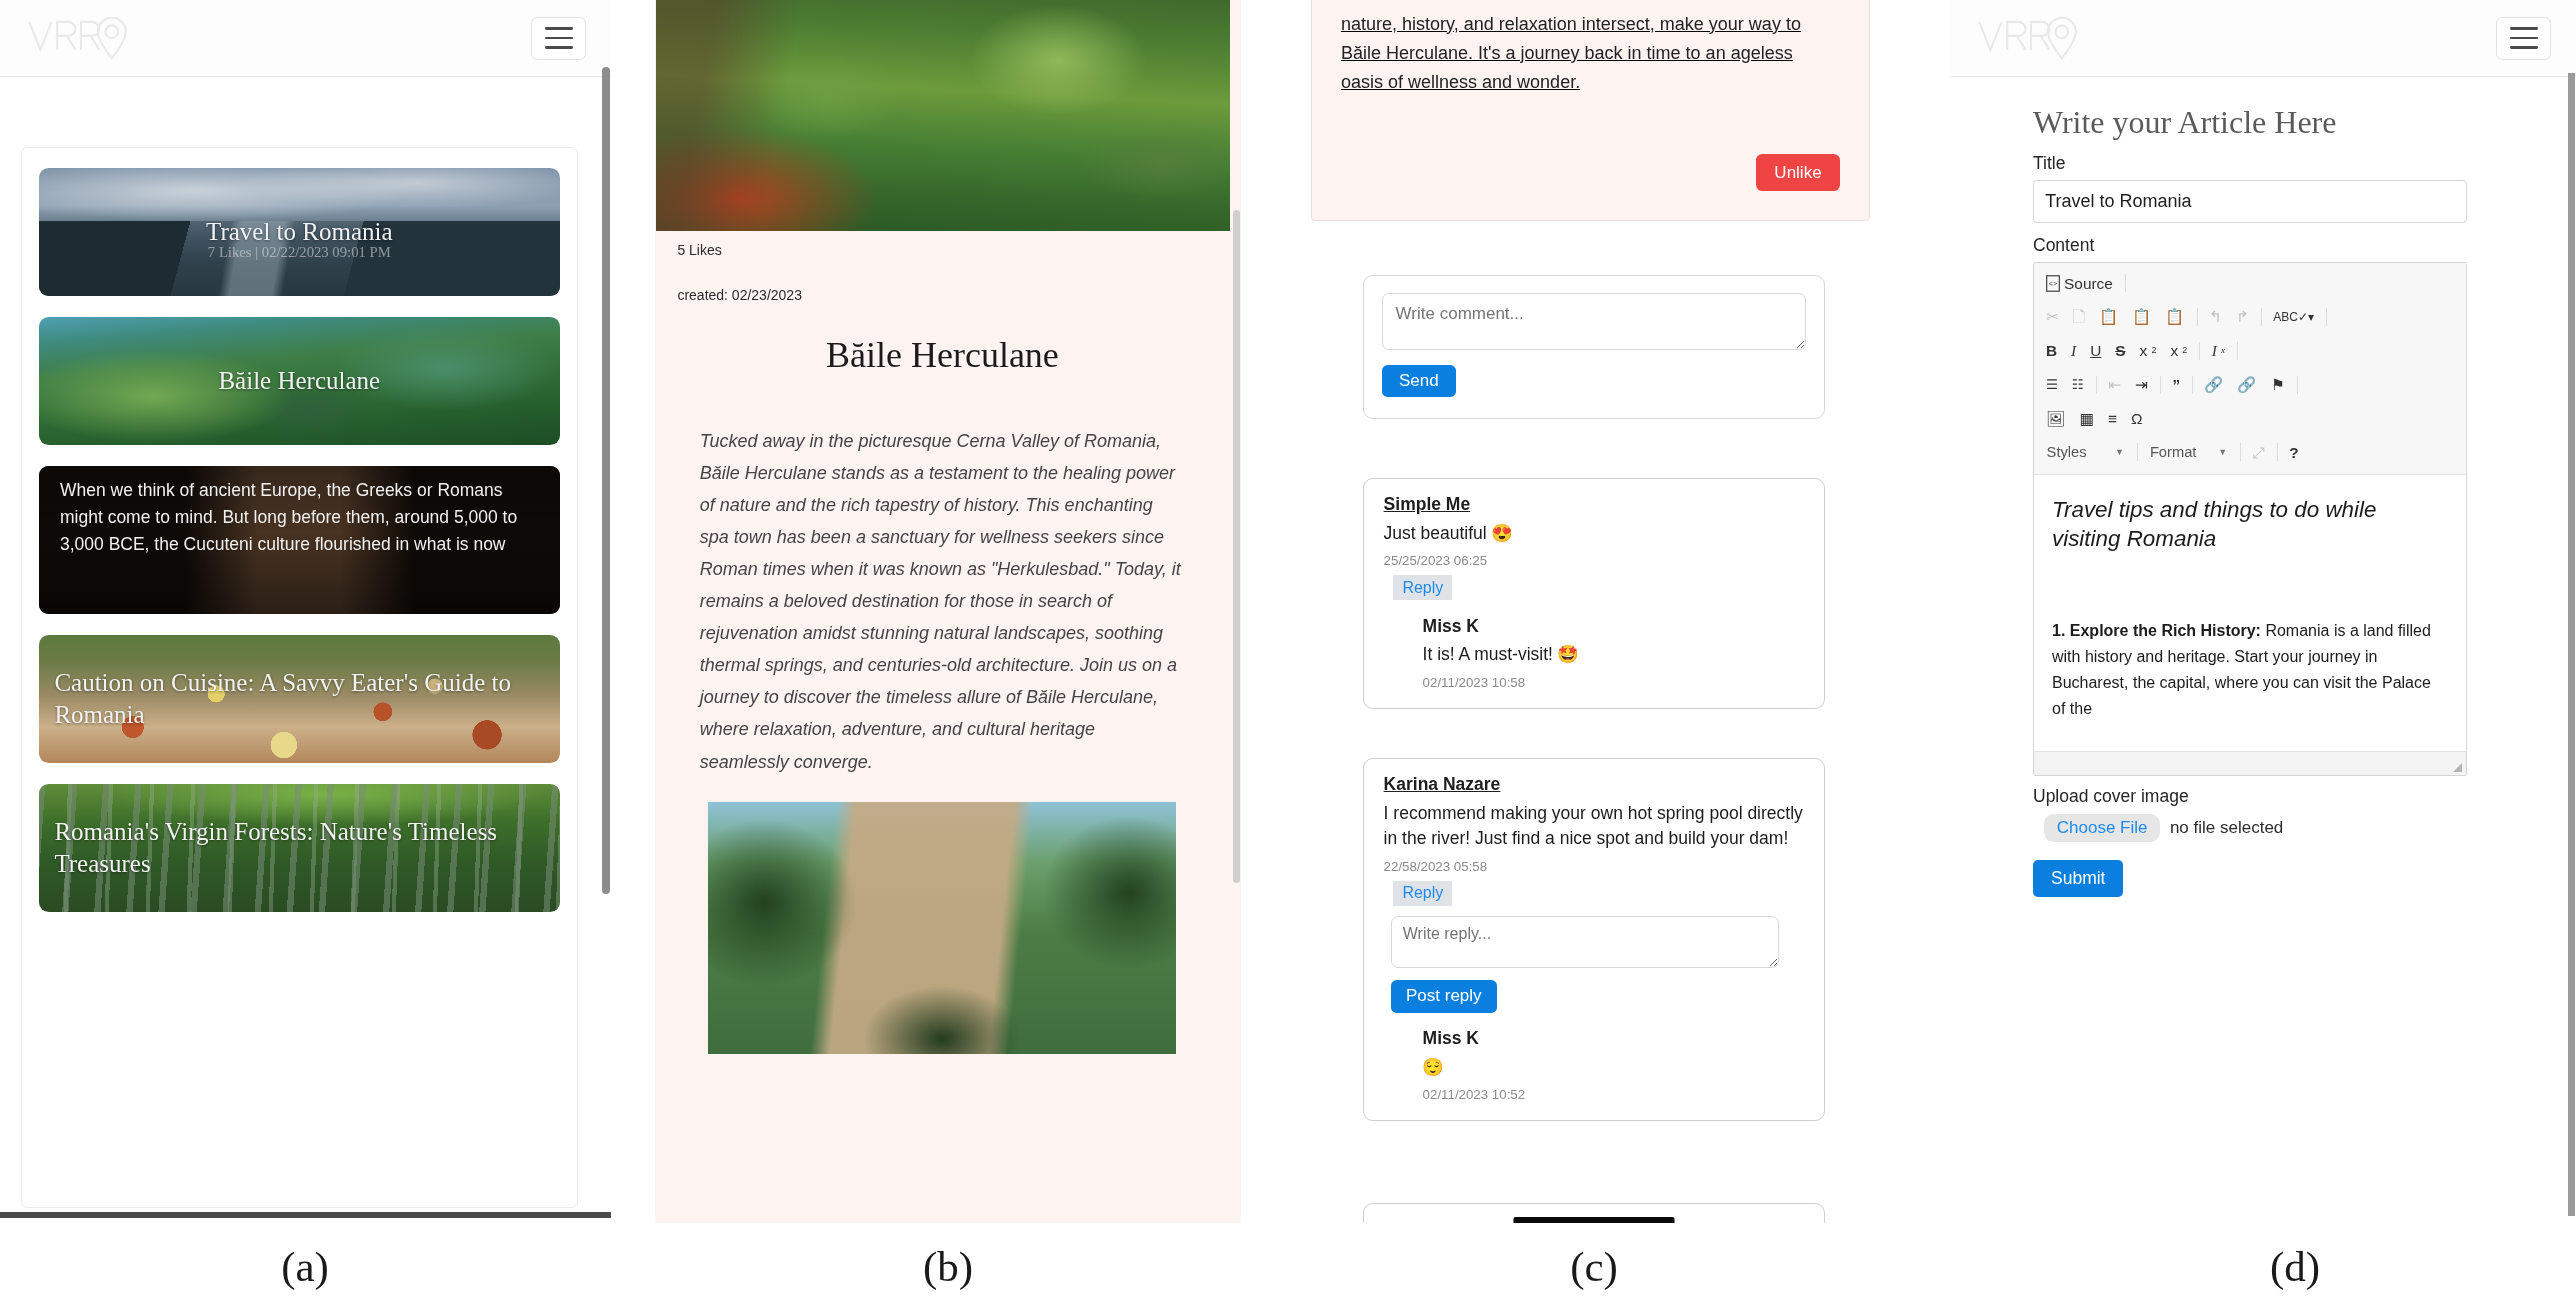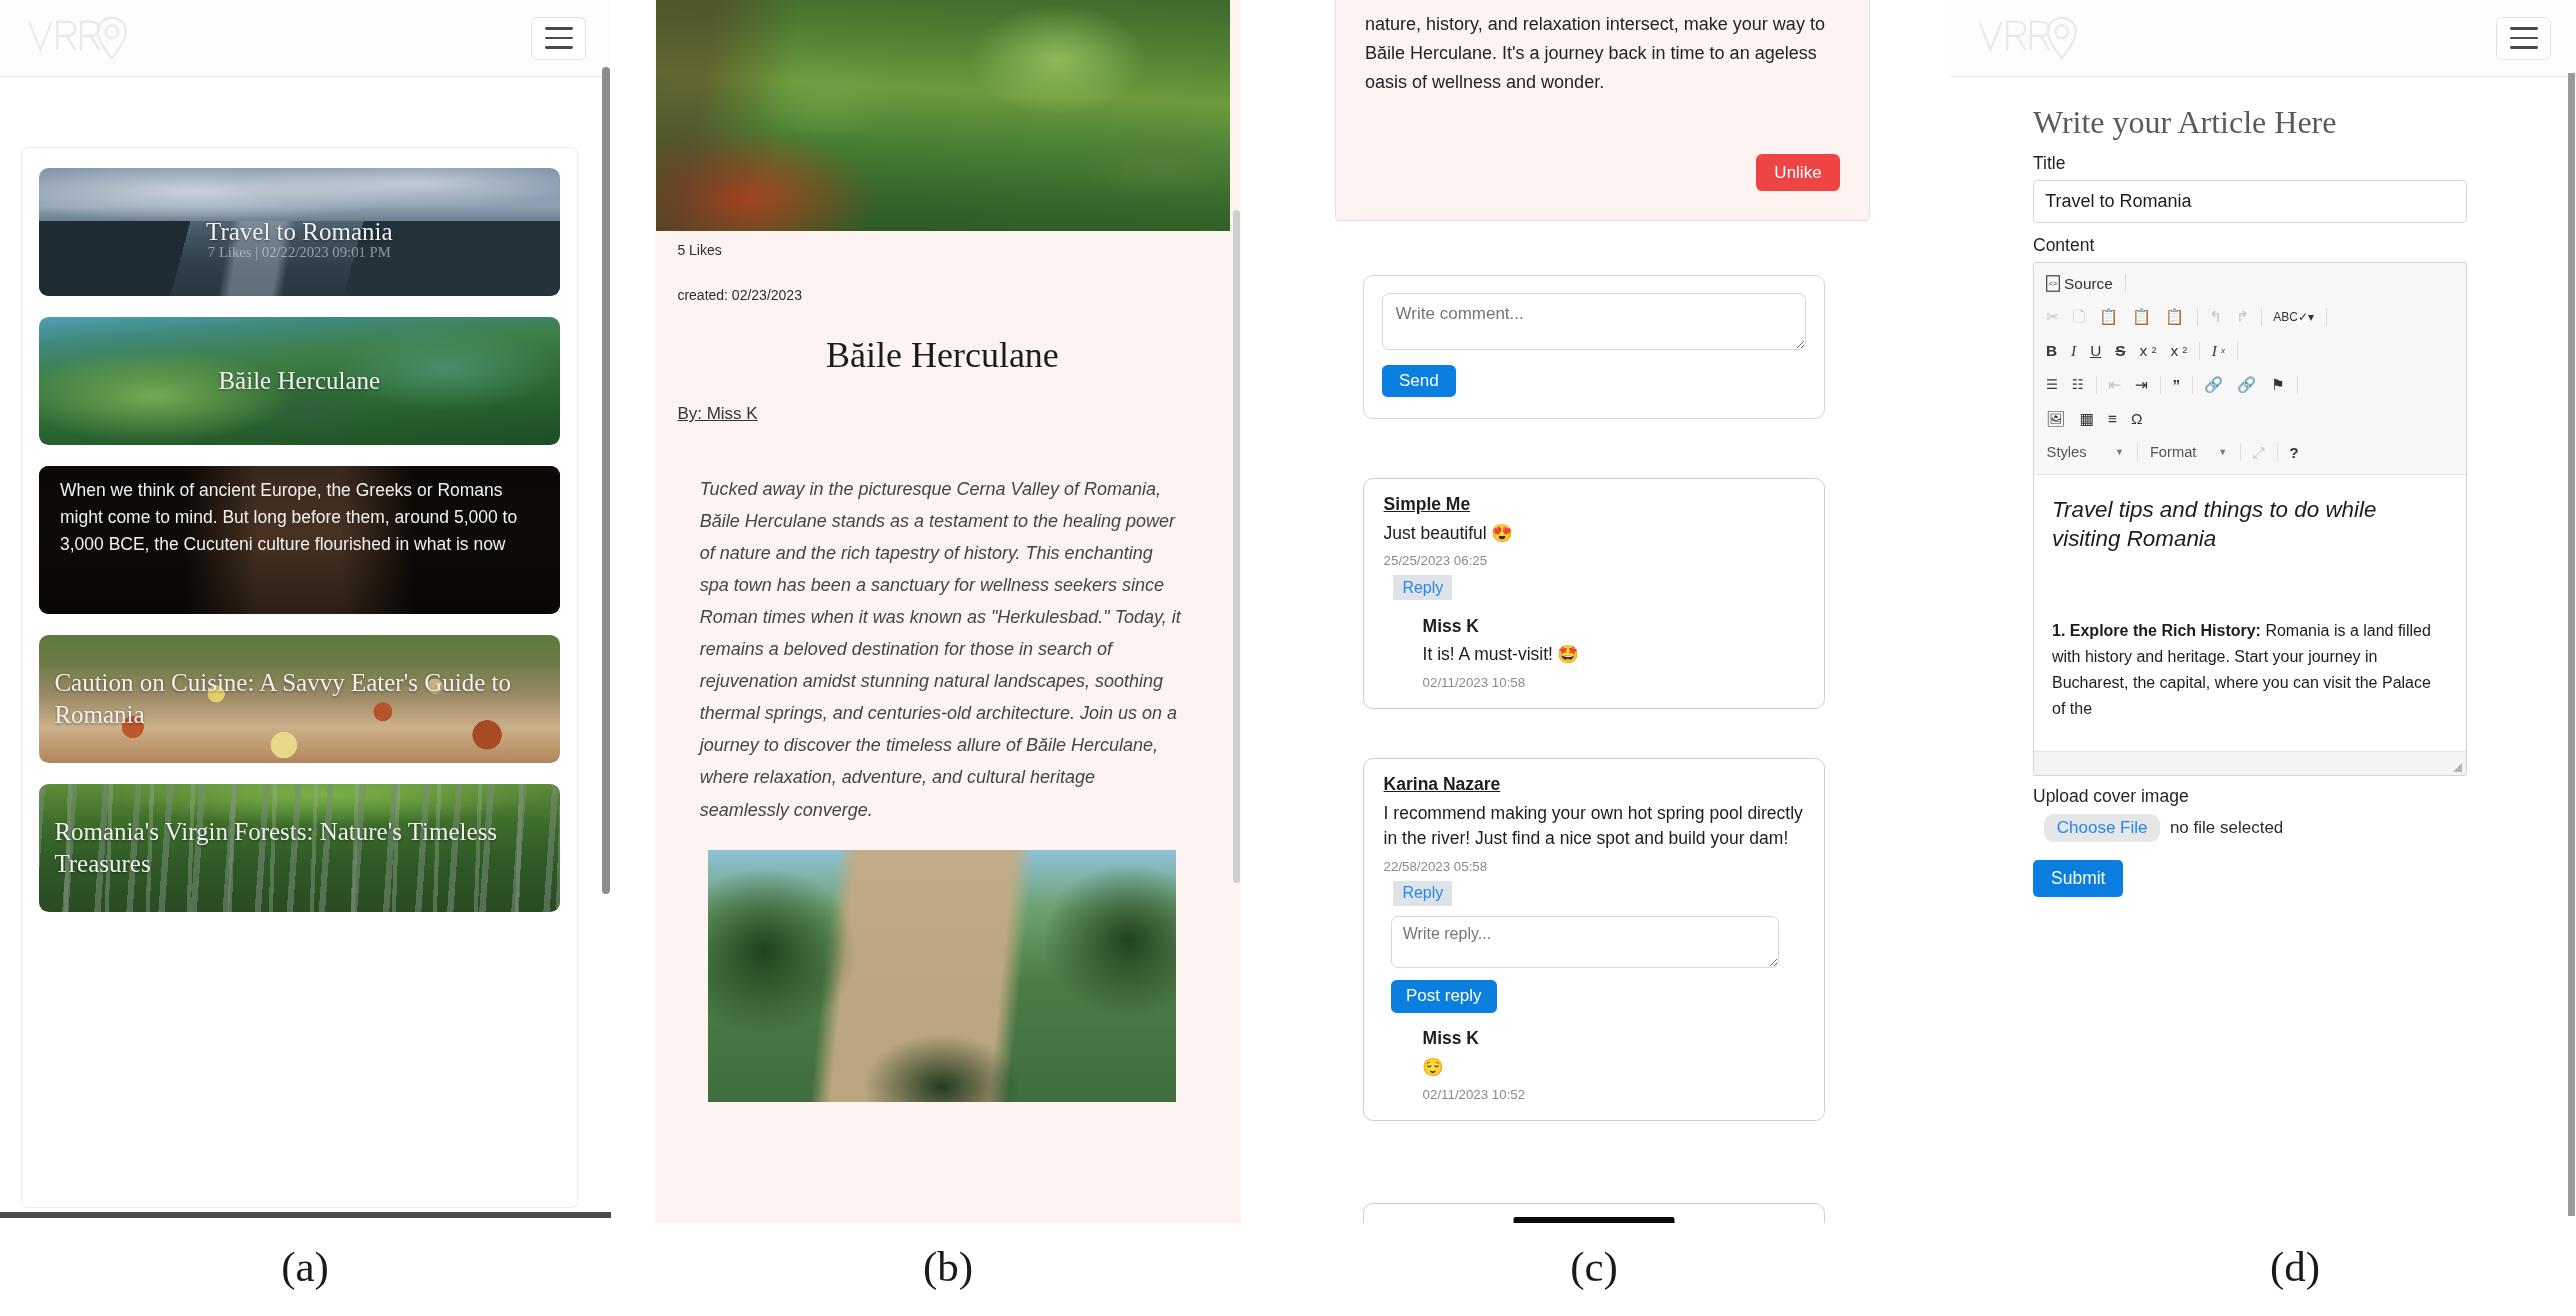--- a/index.html
+++ b/index.html
@@ -241,26 +241,27 @@
       radial-gradient(ellipse 30% 50% at 12% 40%, rgba(28,60,25,.92) 0%, rgba(28,60,25,0) 66%),
       radial-gradient(ellipse 28% 46% at 90% 36%, rgba(28,60,25,.92) 0%, rgba(28,60,25,0) 66%),
       radial-gradient(ellipse 24% 30% at 50% 94%, rgba(22,50,22,.92) 0%, rgba(22,50,22,0) 70%),
       linear-gradient(96deg, transparent 0 26%, rgba(196,170,132,.92) 30% 62%, transparent 66%);
   }
   .b-scroll { position:absolute; top: 210px; right: 1.4px; width: 7px; height: 673px; background:#cfcfcf; border-radius:4.2px; }
 
   
   #panelC { left: 1303px; width: 582px; height: 1223px; background:#ffffff; }
   .c-article-tail {
-    position:absolute; top: 0; left: 32px; right: 15.4px; height: 221px;
+    position:absolute; top: 0; left: 8px; right: 15.4px; height: 221px;
     background:#fdf4f2;
     border-left: 1.4px solid #e7dedd; border-right: 1.4px solid #e7dedd;
     border-bottom: 1.4px solid #e7dedd;
     border-radius: 0 0 4.2px 4.2px;
     padding: 9.8px 29px 0 29px;
+    text-decoration: underline;
   }
   .c-tail-text { font-size: 18px; line-height: 1.62; color:#222; }
   .unlike-btn {
     position:absolute; right: 29px; bottom: 29px;
     background:#ef4444; color:#fff;
     font-size: 17px; padding: 8.4px 18px;
     border-radius: 6.3px; border:none;
   }
   .c-commentbox {
     position:absolute; top: 275px; left: 60px; right: 60px;
@@ -447,21 +448,20 @@
 
   <div class="panel" id="panelB">
     <div class="b-screen">
       <div class="b-hero">
         <div class="ph ph-hero"></div>
       </div>
       <div class="b-body">
         <div class="b-likes">5 Likes</div>
         <div class="b-created">created: 02/23/2023</div>
         <div class="b-title">Băile Herculane</div>
-        <div><a class="b-author" href="#">By: Miss K</a></div>
         <div class="b-text">Tucked away in the picturesque Cerna Valley of Romania, Băile Herculane stands as a testament to the healing power of nature and the rich tapestry of history. This enchanting spa town has been a sanctuary for wellness seekers since Roman times when it was known as "Herkulesbad." Today, it remains a beloved destination for those in search of rejuvenation amidst stunning natural landscapes, soothing thermal springs, and centuries-old architecture. Join us on a journey to discover the timeless allure of Băile Herculane, where relaxation, adventure, and cultural heritage seamlessly converge.</div>
         <div class="b-inline-img">
           <div class="ph ph-spa"></div>
         </div>
       </div>
       <div class="b-scroll"></div>
     </div>
   </div>
   <div class="panel-caption" style="left:878px;">(b)</div>
 

